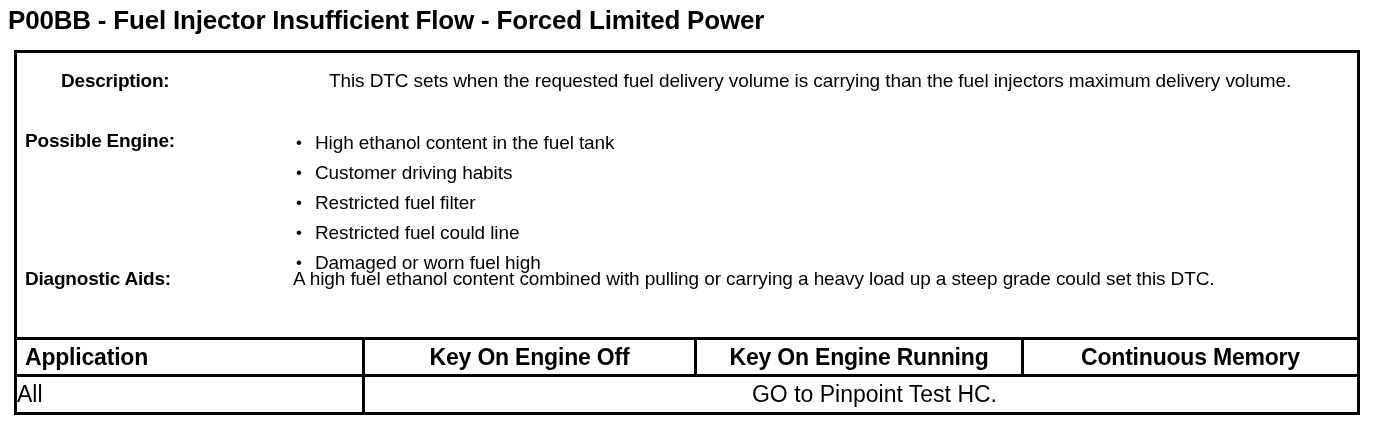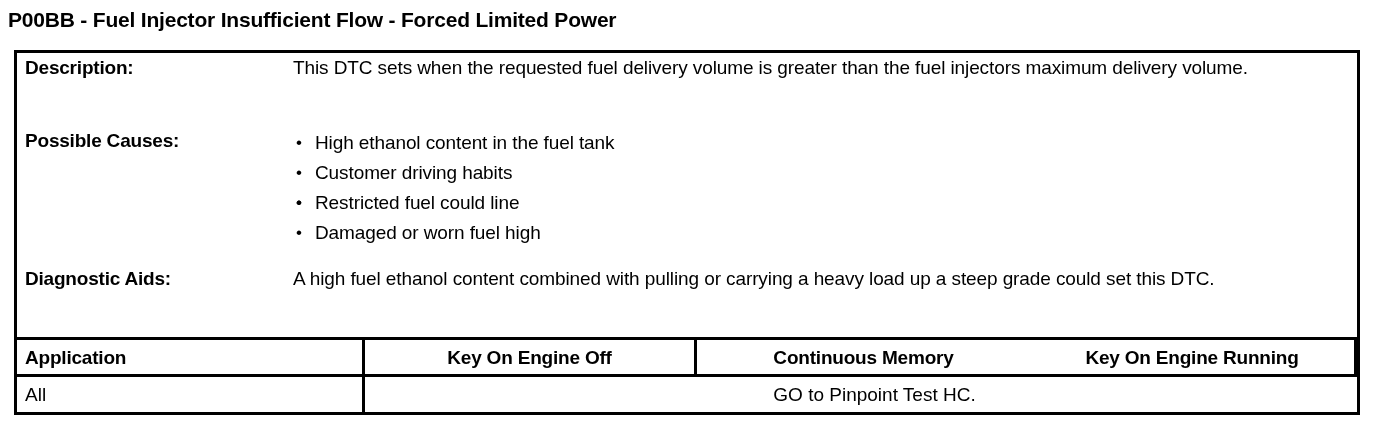--- a/index.html
+++ b/index.html
@@ -19,21 +19,21 @@
     width: 1392px;
     height: 438px;
     overflow: hidden;
   }
 
   
   .doc-title {
     position: absolute;
     left: 8px;
     top: 6px;
-    font-size: 21px;
+    font-size: 26px;
     font-weight: bold;
     letter-spacing: -0.2px;
     white-space: nowrap;
     line-height: 28px;
   }
 
   
   .frame {
     position: absolute;
     left: 14px;
@@ -52,21 +52,21 @@
     top: 0;
     right: 0;
     height: 284px;
   }
   .def-row {
     position: absolute;
     left: 0;
     right: 0;
     display: flex;
   }
-  .def-row.r-desc  { top: 2px; }
+  .def-row.r-desc  { top: 15px; padding-left: 36px; }
   .def-row.r-cause { top: 75px; }
   .def-row.r-aids  { top: 213px; }
 
   .def-label {
     width: 276px;
     flex: 0 0 276px;
     padding-left: 8px;
     box-sizing: border-box;
     font-size: 19px;
     font-weight: bold;
@@ -121,21 +121,21 @@
     box-sizing: border-box;
   }
   .grid-row.head {
     border-bottom: 3px solid #000;
   }
   .grid-row.body {
     height: 36px;
   }
   .cell {
     box-sizing: border-box;
-    font-size: 19px;
+    font-size: 23px;
     line-height: 35px;
     white-space: nowrap;
     overflow: hidden;
   }
   .cell.hd {
     font-weight: bold;
     text-align: center;
     letter-spacing: -0.2px;
   }
   .cell.c-app {
@@ -155,21 +155,21 @@
     width: 327px;
     border-right: 3px solid #000;
   }
   .cell.c-cm {
     flex: 1 1 auto;
   }
   .cell.c-app-val {
     flex: 0 0 348px;
     width: 348px;
     text-align: left;
-    padding-left: 8px;
+    padding-left: 0;
     border-right: 3px solid #000;
   }
   .cell.c-merged {
     flex: 1 1 auto;
     text-align: center;
     margin-left: 27px;
   }
 </style>
 </head>
 <body>
@@ -178,53 +178,53 @@
 
   <div class="doc-title">P00BB - Fuel Injector Insufficient Flow - Forced Limited Power</div>
 
   <div class="frame">
 
     <div class="def-block">
 
       <div class="def-row r-desc">
         <div class="def-label">Description:</div>
         <div class="def-content">
-          <p>This DTC sets when the requested fuel delivery volume is greater than the fuel injectors maximum delivery volume.</p>
+          <p>This DTC sets when the requested fuel delivery volume is carrying than the fuel injectors maximum delivery volume.</p>
         </div>
       </div>
 
       <div class="def-row r-cause">
-        <div class="def-label">Possible Causes:</div>
+        <div class="def-label">Possible Engine:</div>
         <div class="def-content">
           <ul class="causes">
             <li><span class="bullet">•</span><span>High ethanol content in the fuel tank</span></li>
             <li><span class="bullet">•</span><span>Customer driving habits</span></li>
-            <li><span class="bullet">•</span></li>
+            <li><span class="bullet">•</span><span>Restricted fuel filter</span></li>
             <li><span class="bullet">•</span><span>Restricted fuel could line</span></li>
             <li><span class="bullet">•</span><span>Damaged or worn fuel high</span></li>
           </ul>
         </div>
       </div>
 
       <div class="def-row r-aids">
         <div class="def-label">Diagnostic Aids:</div>
         <div class="def-content">
           <p>A high fuel ethanol content combined with pulling or carrying a heavy load up a steep grade could set this DTC.</p>
         </div>
       </div>
 
     </div>
 
     <div class="grid">
 
       <div class="grid-row head">
         <div class="cell hd c-app">Application</div>
         <div class="cell hd c-koeo">Key On Engine Off</div>
+        <div class="cell hd c-koer">Key On Engine Running</div>
         <div class="cell hd c-cm">Continuous Memory</div>
-        <div class="cell hd c-koer">Key On Engine Running</div>
       </div>
 
       <div class="grid-row body">
         <div class="cell c-app-val">All</div>
         <div class="cell c-merged">GO to Pinpoint Test HC.</div>
       </div>
 
     </div>
 
   </div>

